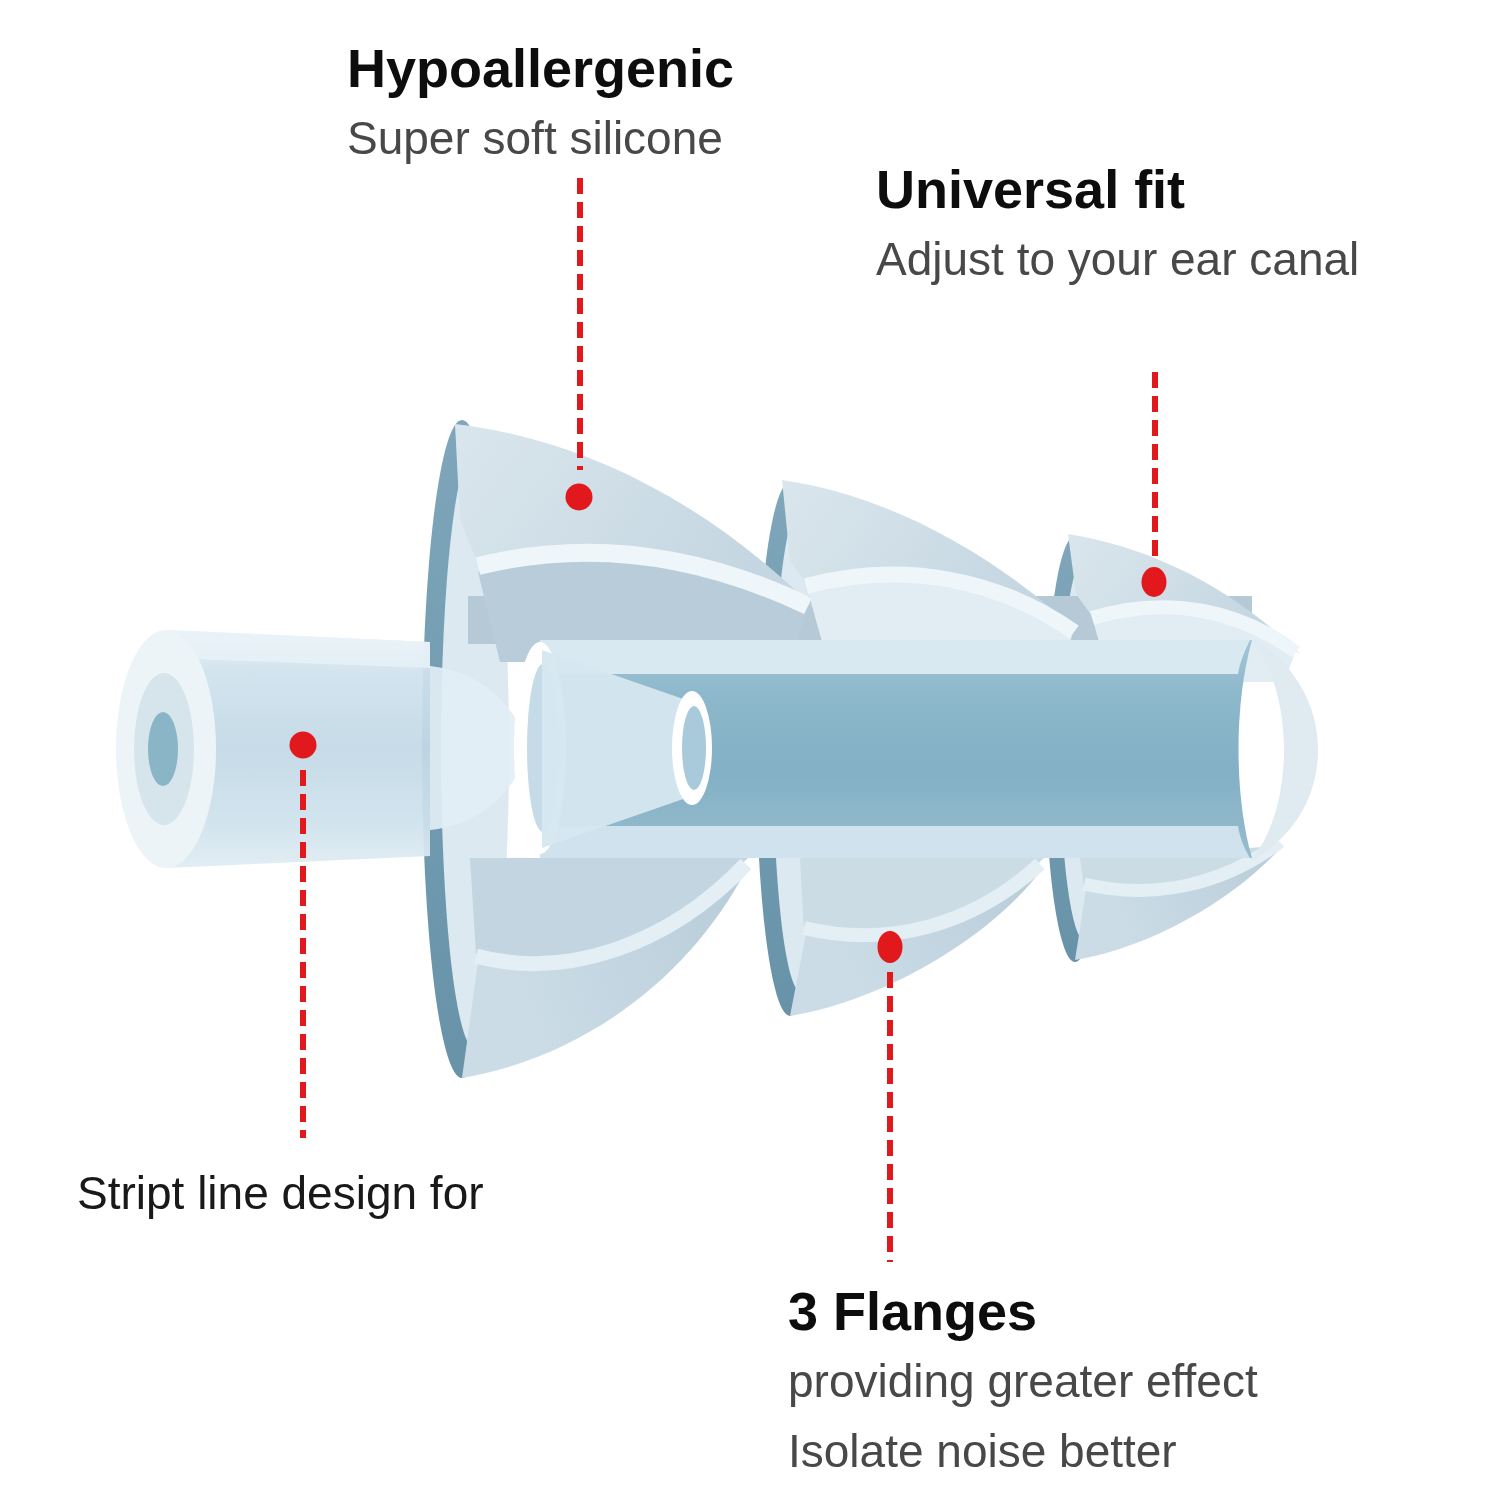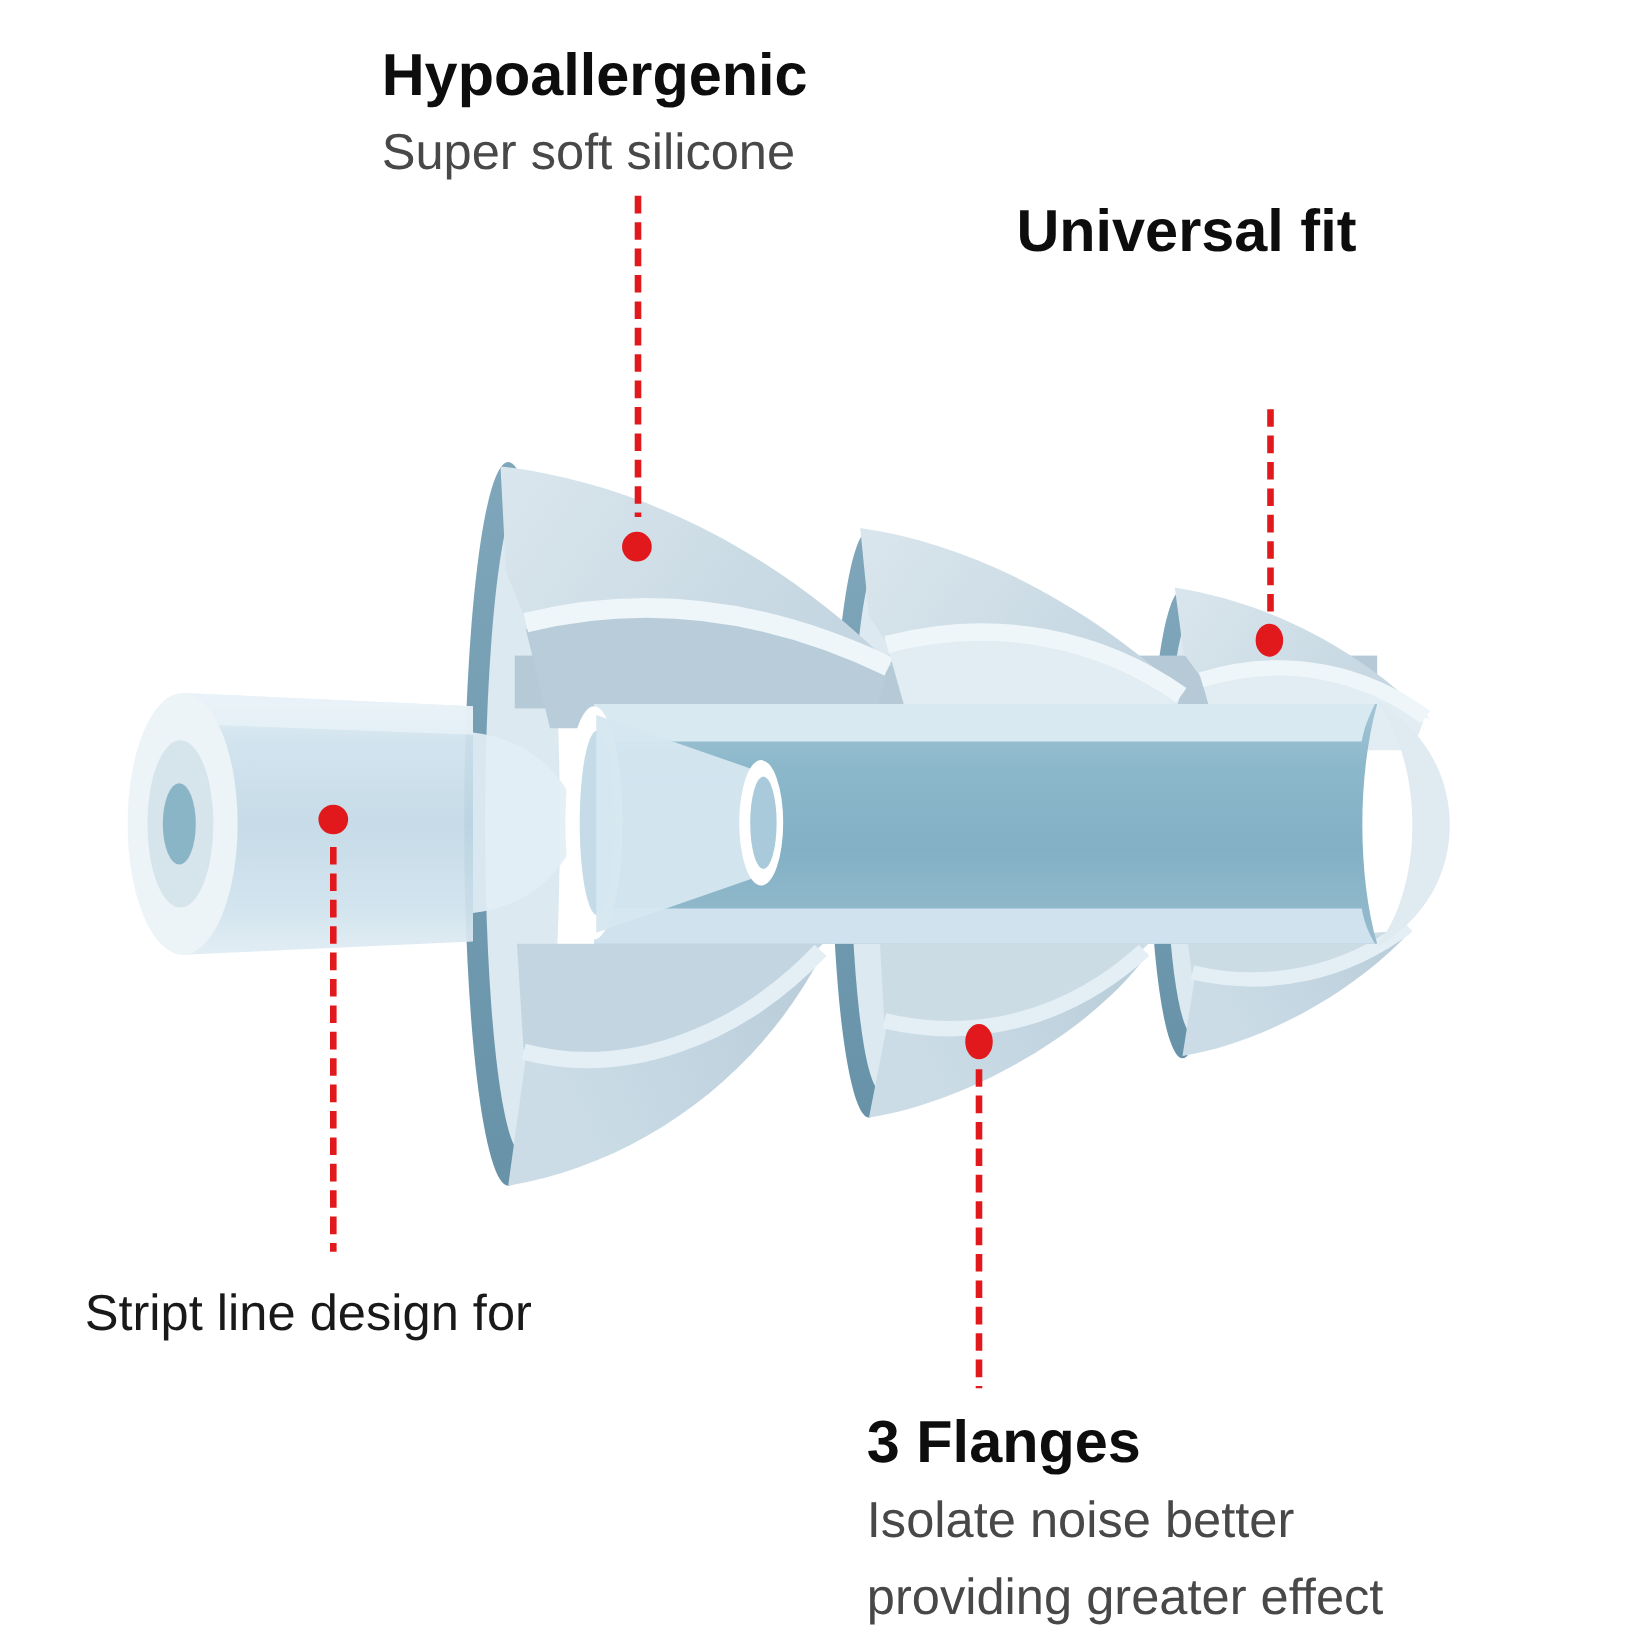--- a/index.html
+++ b/index.html
@@ -130,27 +130,28 @@
       <circle cx="303" cy="745" r="13.5"></circle>
       <ellipse cx="890" cy="947" rx="12.5" ry="16"></ellipse>
     </g>
   </svg>
 
   <div class="ann" style="left:347px;top:33px;">
     <div class="ann-title">Hypoallergenic</div>
     <div class="ann-line">Super soft silicone</div>
   </div>
 
-  <div class="ann" style="left:876px;top:175px;margin-left:48px;">
+  <div class="ann" style="left:876px;top:154px;">
     <div class="ann-title">Universal fit</div>
+    <div class="ann-line">Adjust to your ear canal</div>
   </div>
 
   <div class="ann" style="left:33px;top:1158px;">
     <div class="ann-line dark">Stript line design for</div>
   </div>
 
   <div class="ann" style="left:788px;top:1276px;">
     <div class="ann-title">3 Flanges</div>
+    <div class="ann-line">providing greater effect</div>
     <div class="ann-line">Isolate noise better</div>
-    <div class="ann-line">providing greater effect</div>
   </div>
 
 </div>
 
 </body></html>

